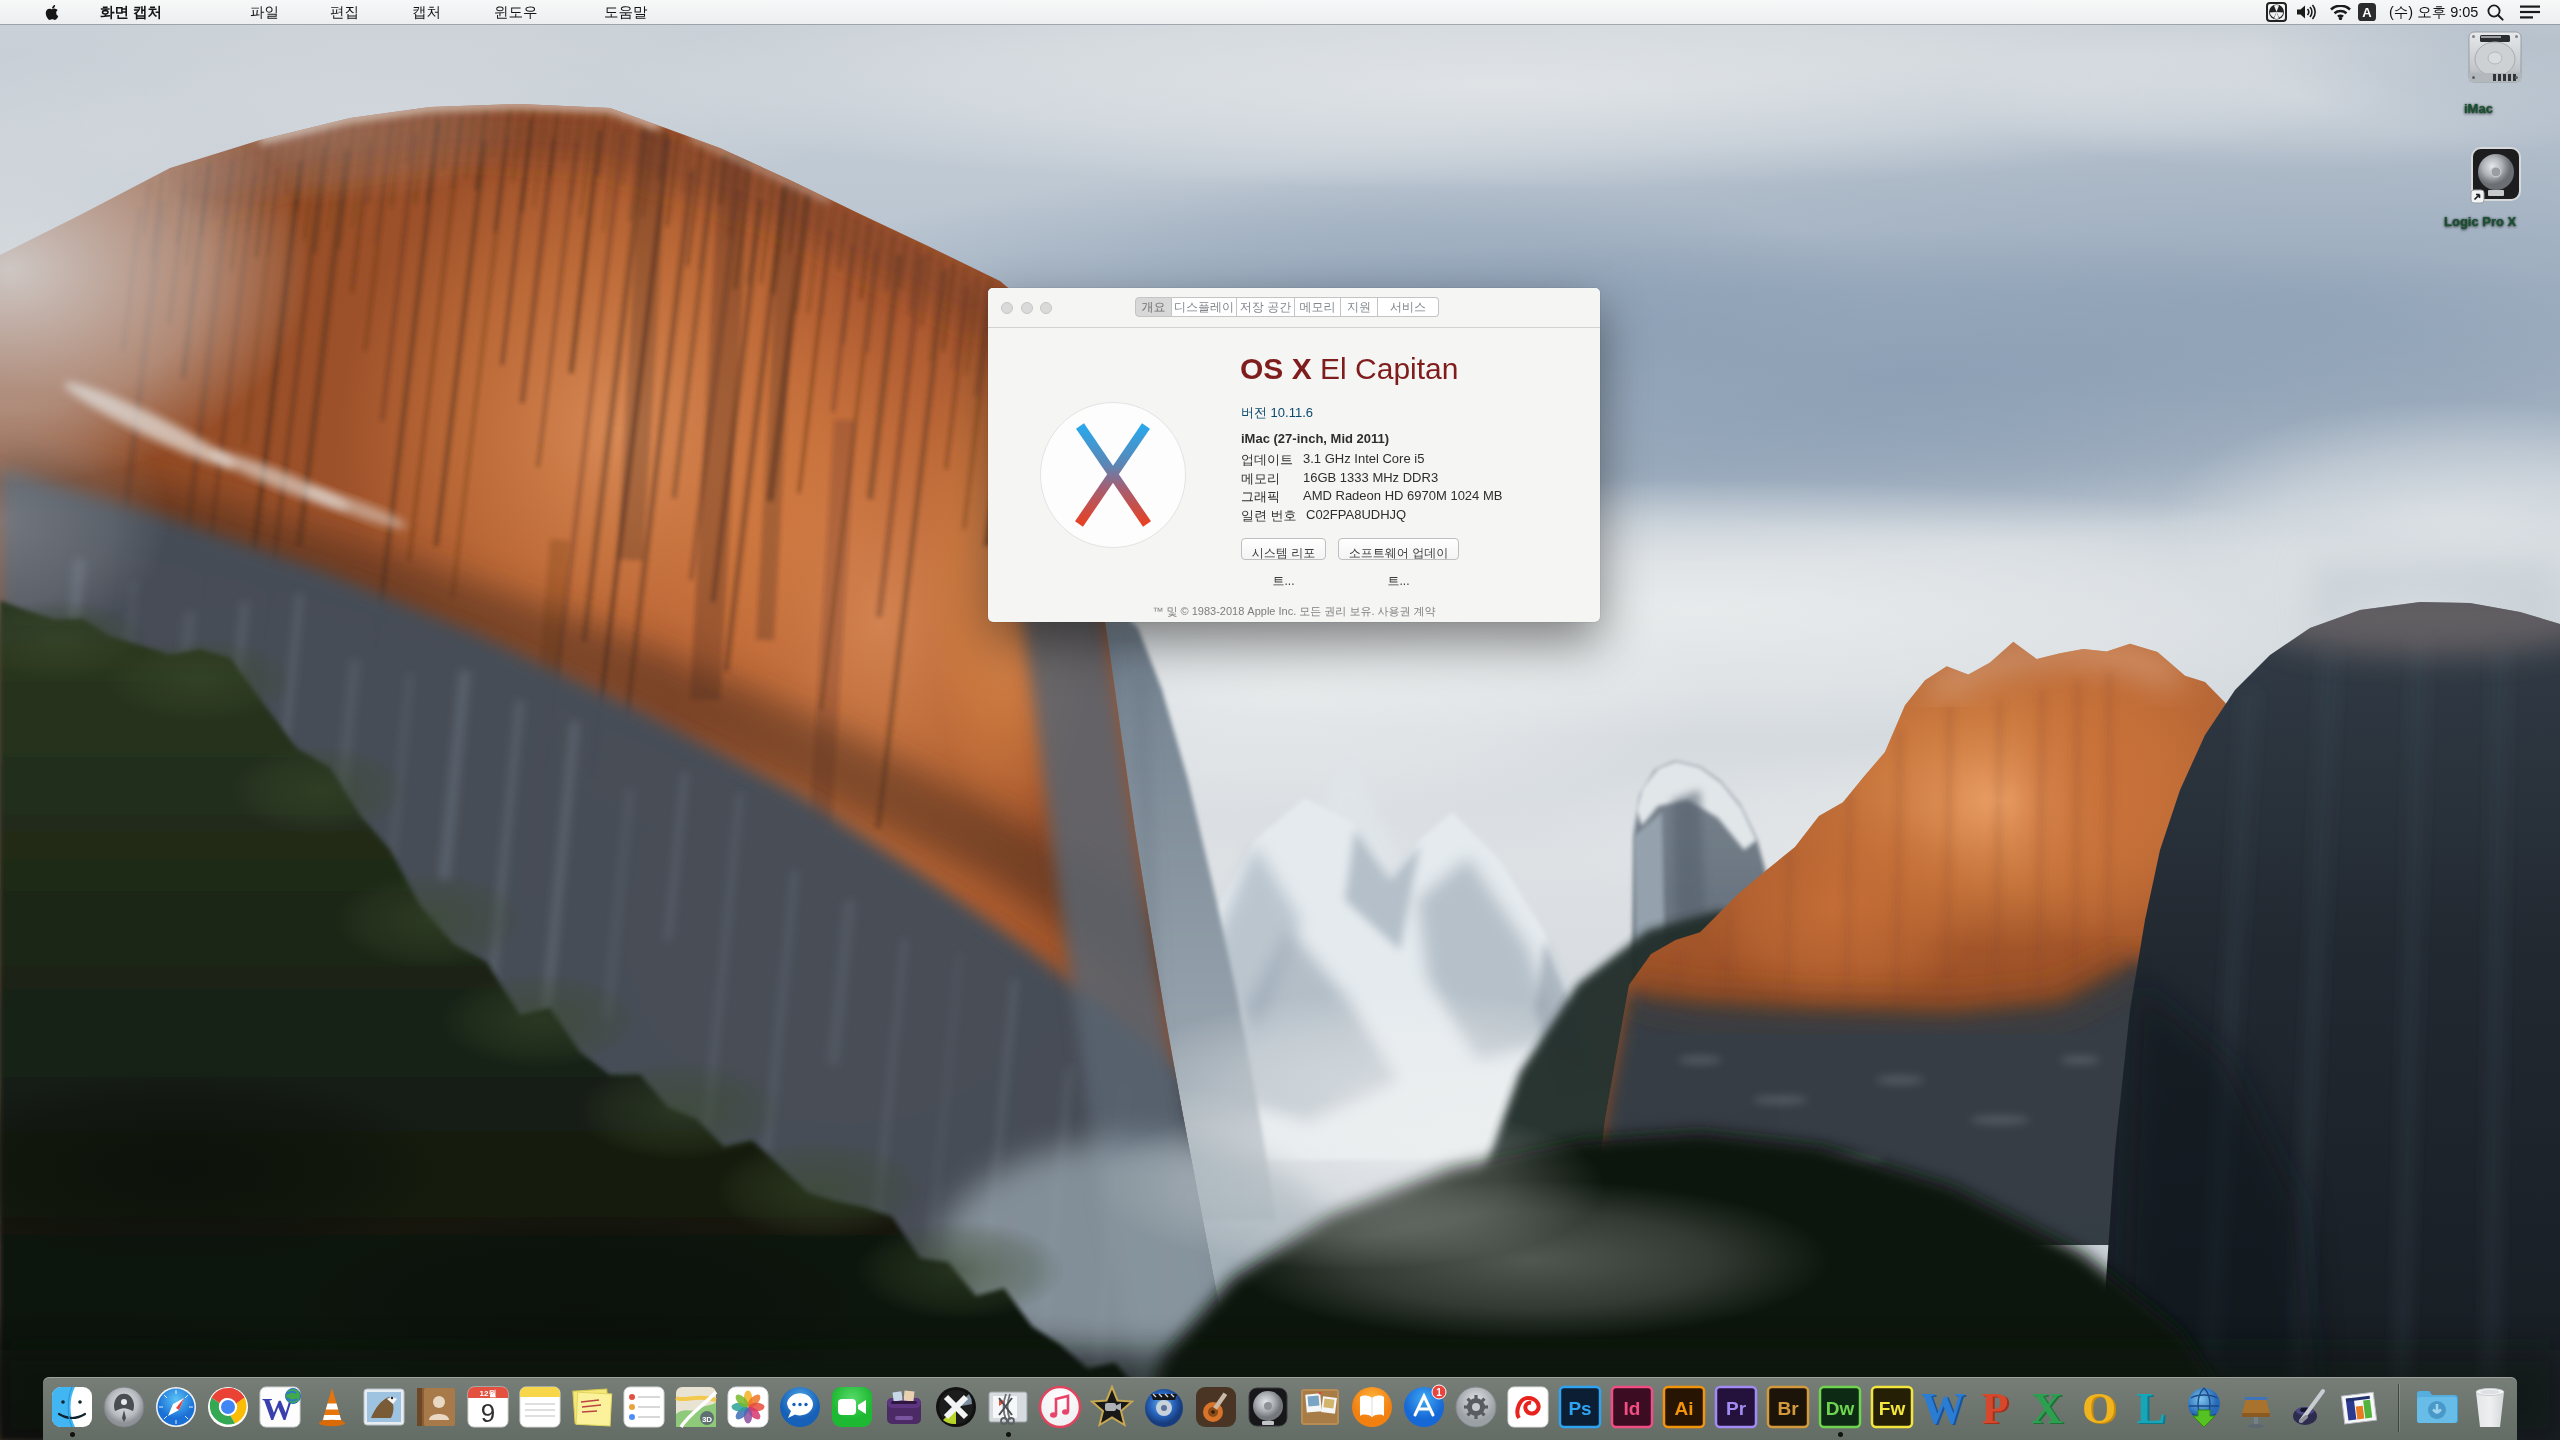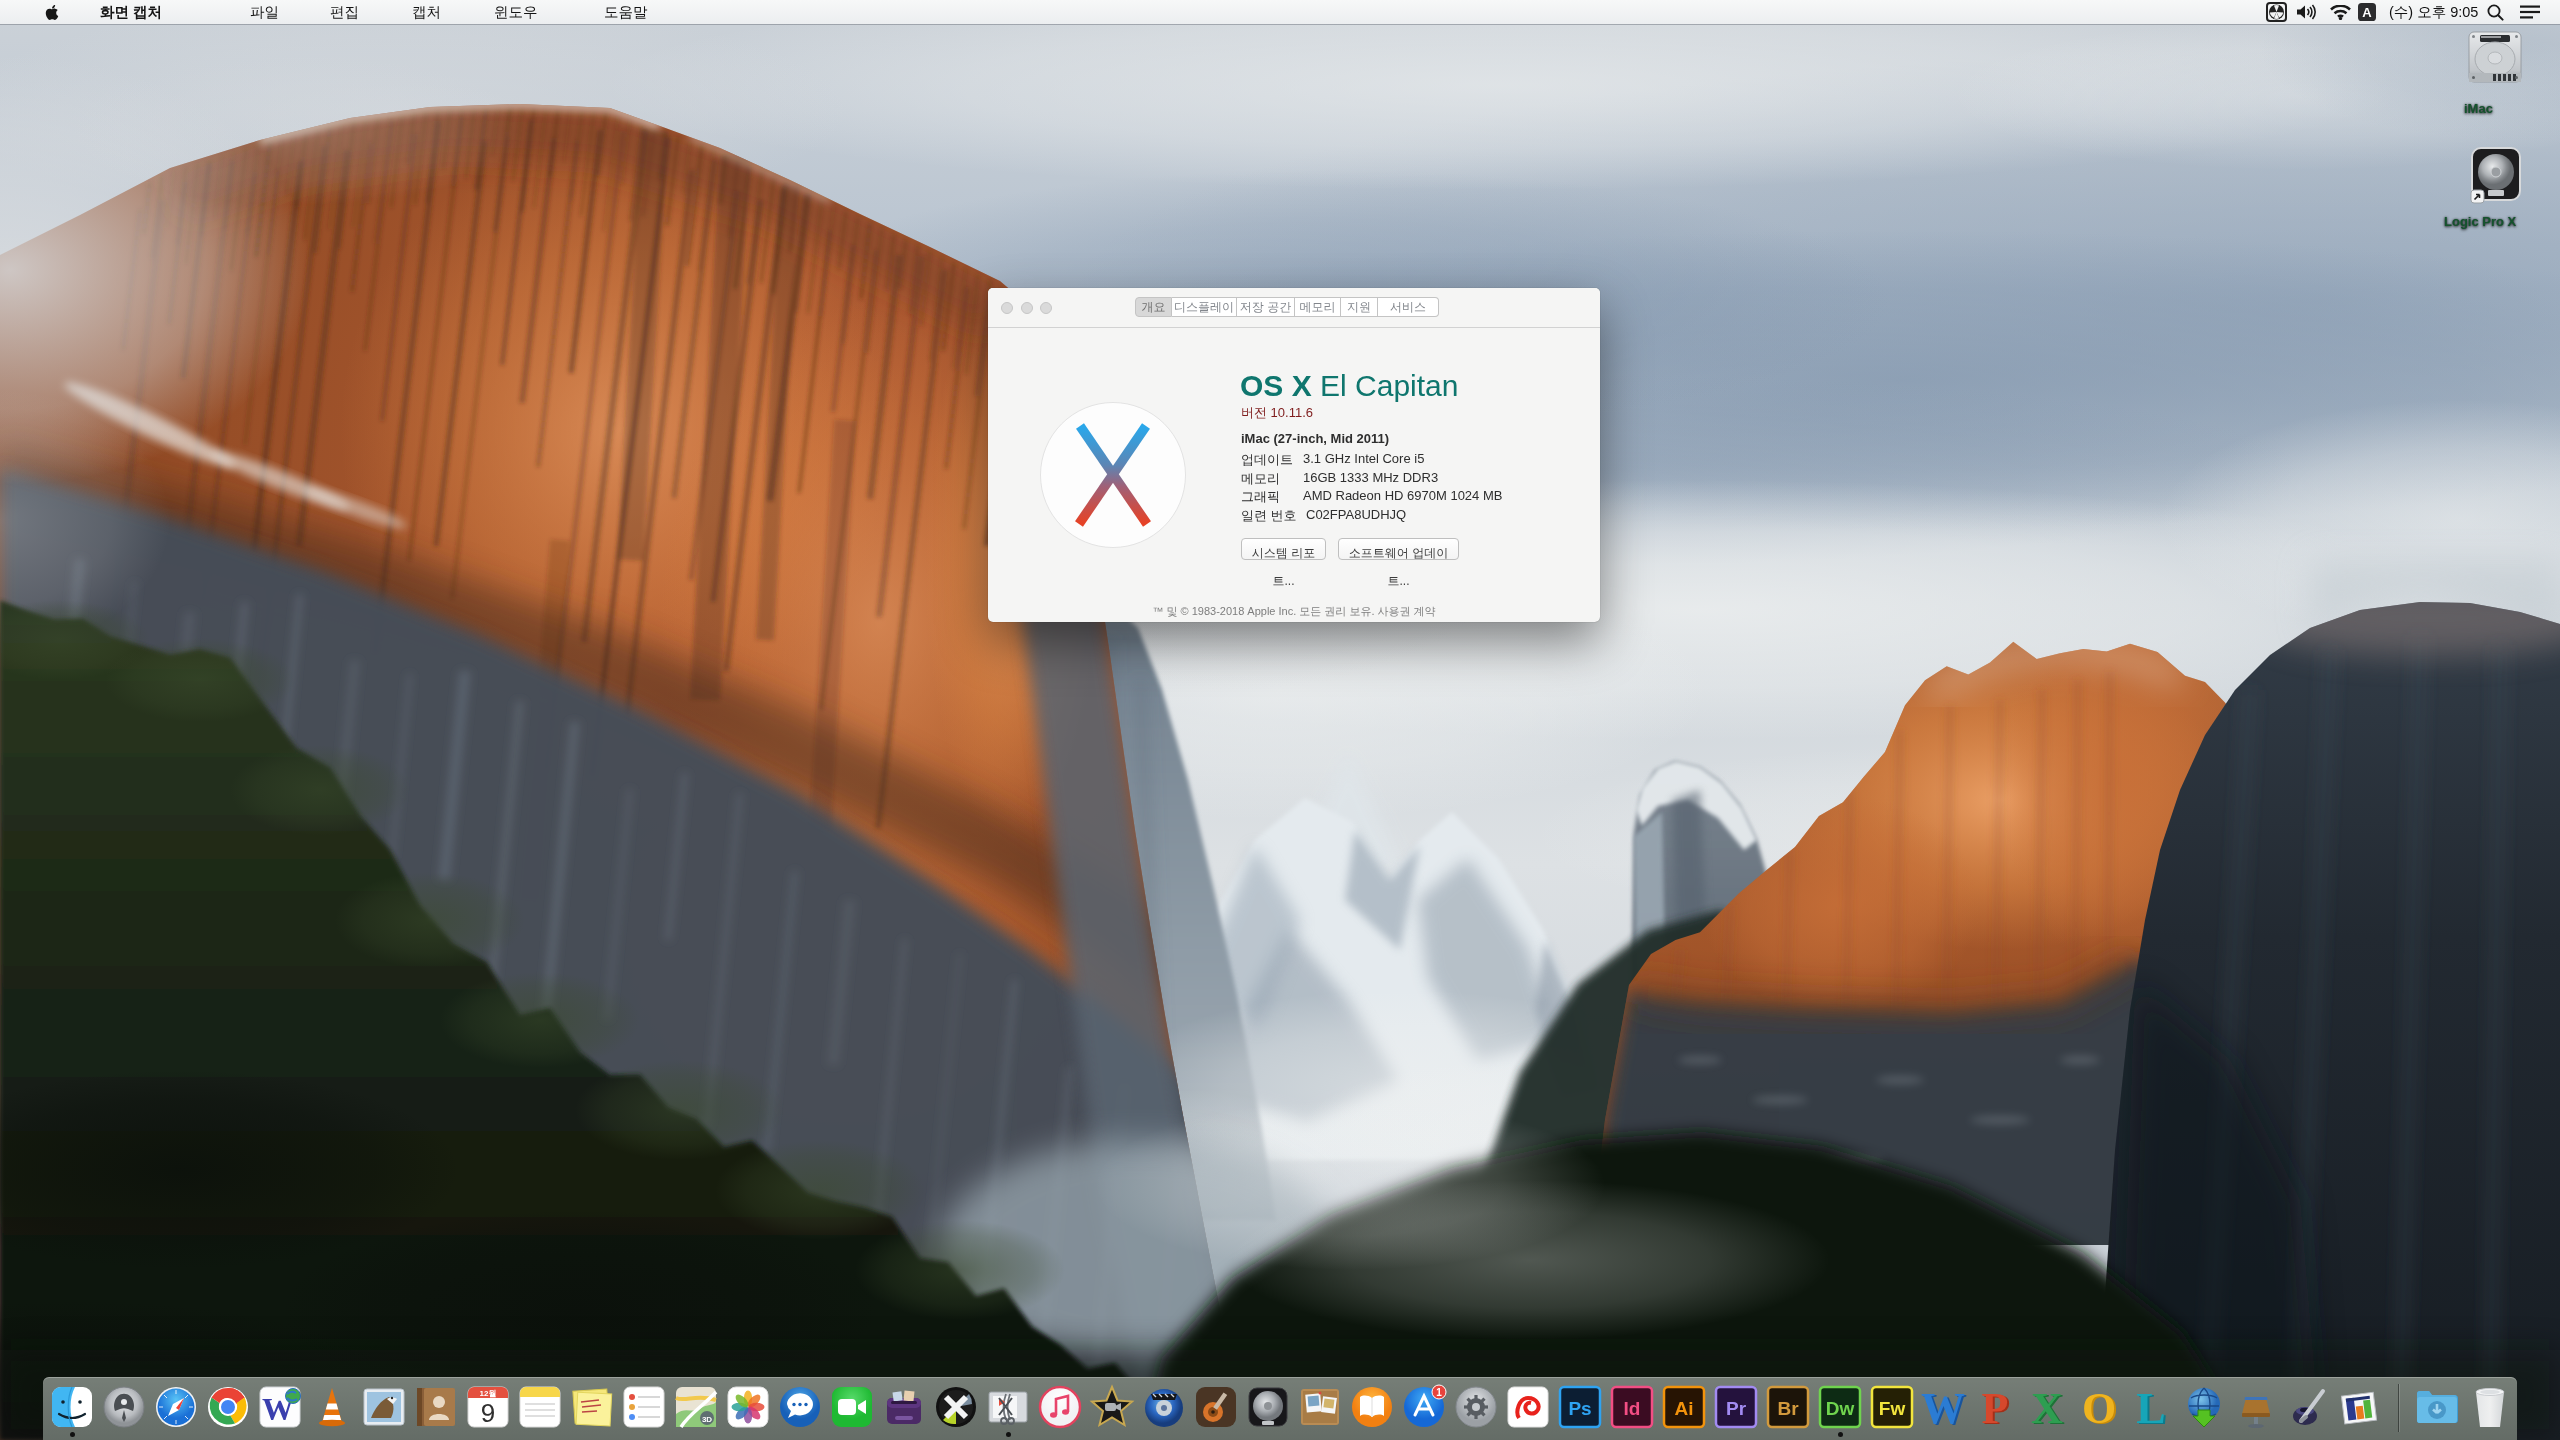--- a/index.html
+++ b/index.html
@@ -462,22 +462,22 @@
           <stop offset="0.62" stop-color="#a06077"></stop>
           <stop offset="1" stop-color="#e64226"></stop>
         </linearGradient>
       </defs>
   <circle cx="73" cy="73" r="72.5" fill="#fdfdfd" stroke="#e3e3e3" stroke-width="1"></circle>
   <g stroke="url(#xg)" stroke-width="9.6">
    <line x1="40" y1="24" x2="107" y2="122"></line>
    <line x1="106" y1="24" x2="39" y2="122"></line>
   </g>
  </svg>
- <div class="awl" style="left:252px;top:81px;font-size:30px;color:#0f766e"><b>OS X</b> El Capitan</div>
- <div class="awl" style="left:253px;top:116px;color:#7f1d1d">버전 10.11.6</div>
+ <div class="awl" style="left:252px;top:64px;font-size:30px;color:#7f1d1d"><b>OS X</b> El Capitan</div>
+ <div class="awl" style="left:253px;top:116px;color:#0c4a6e">버전 10.11.6</div>
  <div class="awl" style="left:253px;top:143px;font-weight:bold">iMac (27-inch, Mid 2011)</div>
  <div class="awl" style="left:253px;top:163px">업데이트</div>
     <div class="awl" style="left:315px;top:163px">3.1 GHz Intel Core i5</div>
  <div class="awl" style="left:253px;top:182px">메모리</div>
     <div class="awl" style="left:315px;top:182px">16GB 1333 MHz DDR3</div>
  <div class="awl" style="left:253px;top:200px">그래픽</div>
     <div class="awl" style="left:315px;top:200px">AMD Radeon HD 6970M 1024 MB</div>
  <div class="awl" style="left:253px;top:219px">일련 번호</div>
     <div class="awl" style="left:318px;top:219px">C02FPA8UDHJQ</div>
  <div class="btn" style="left:253px;top:250px;width:85px">시스템 리포트...</div>

